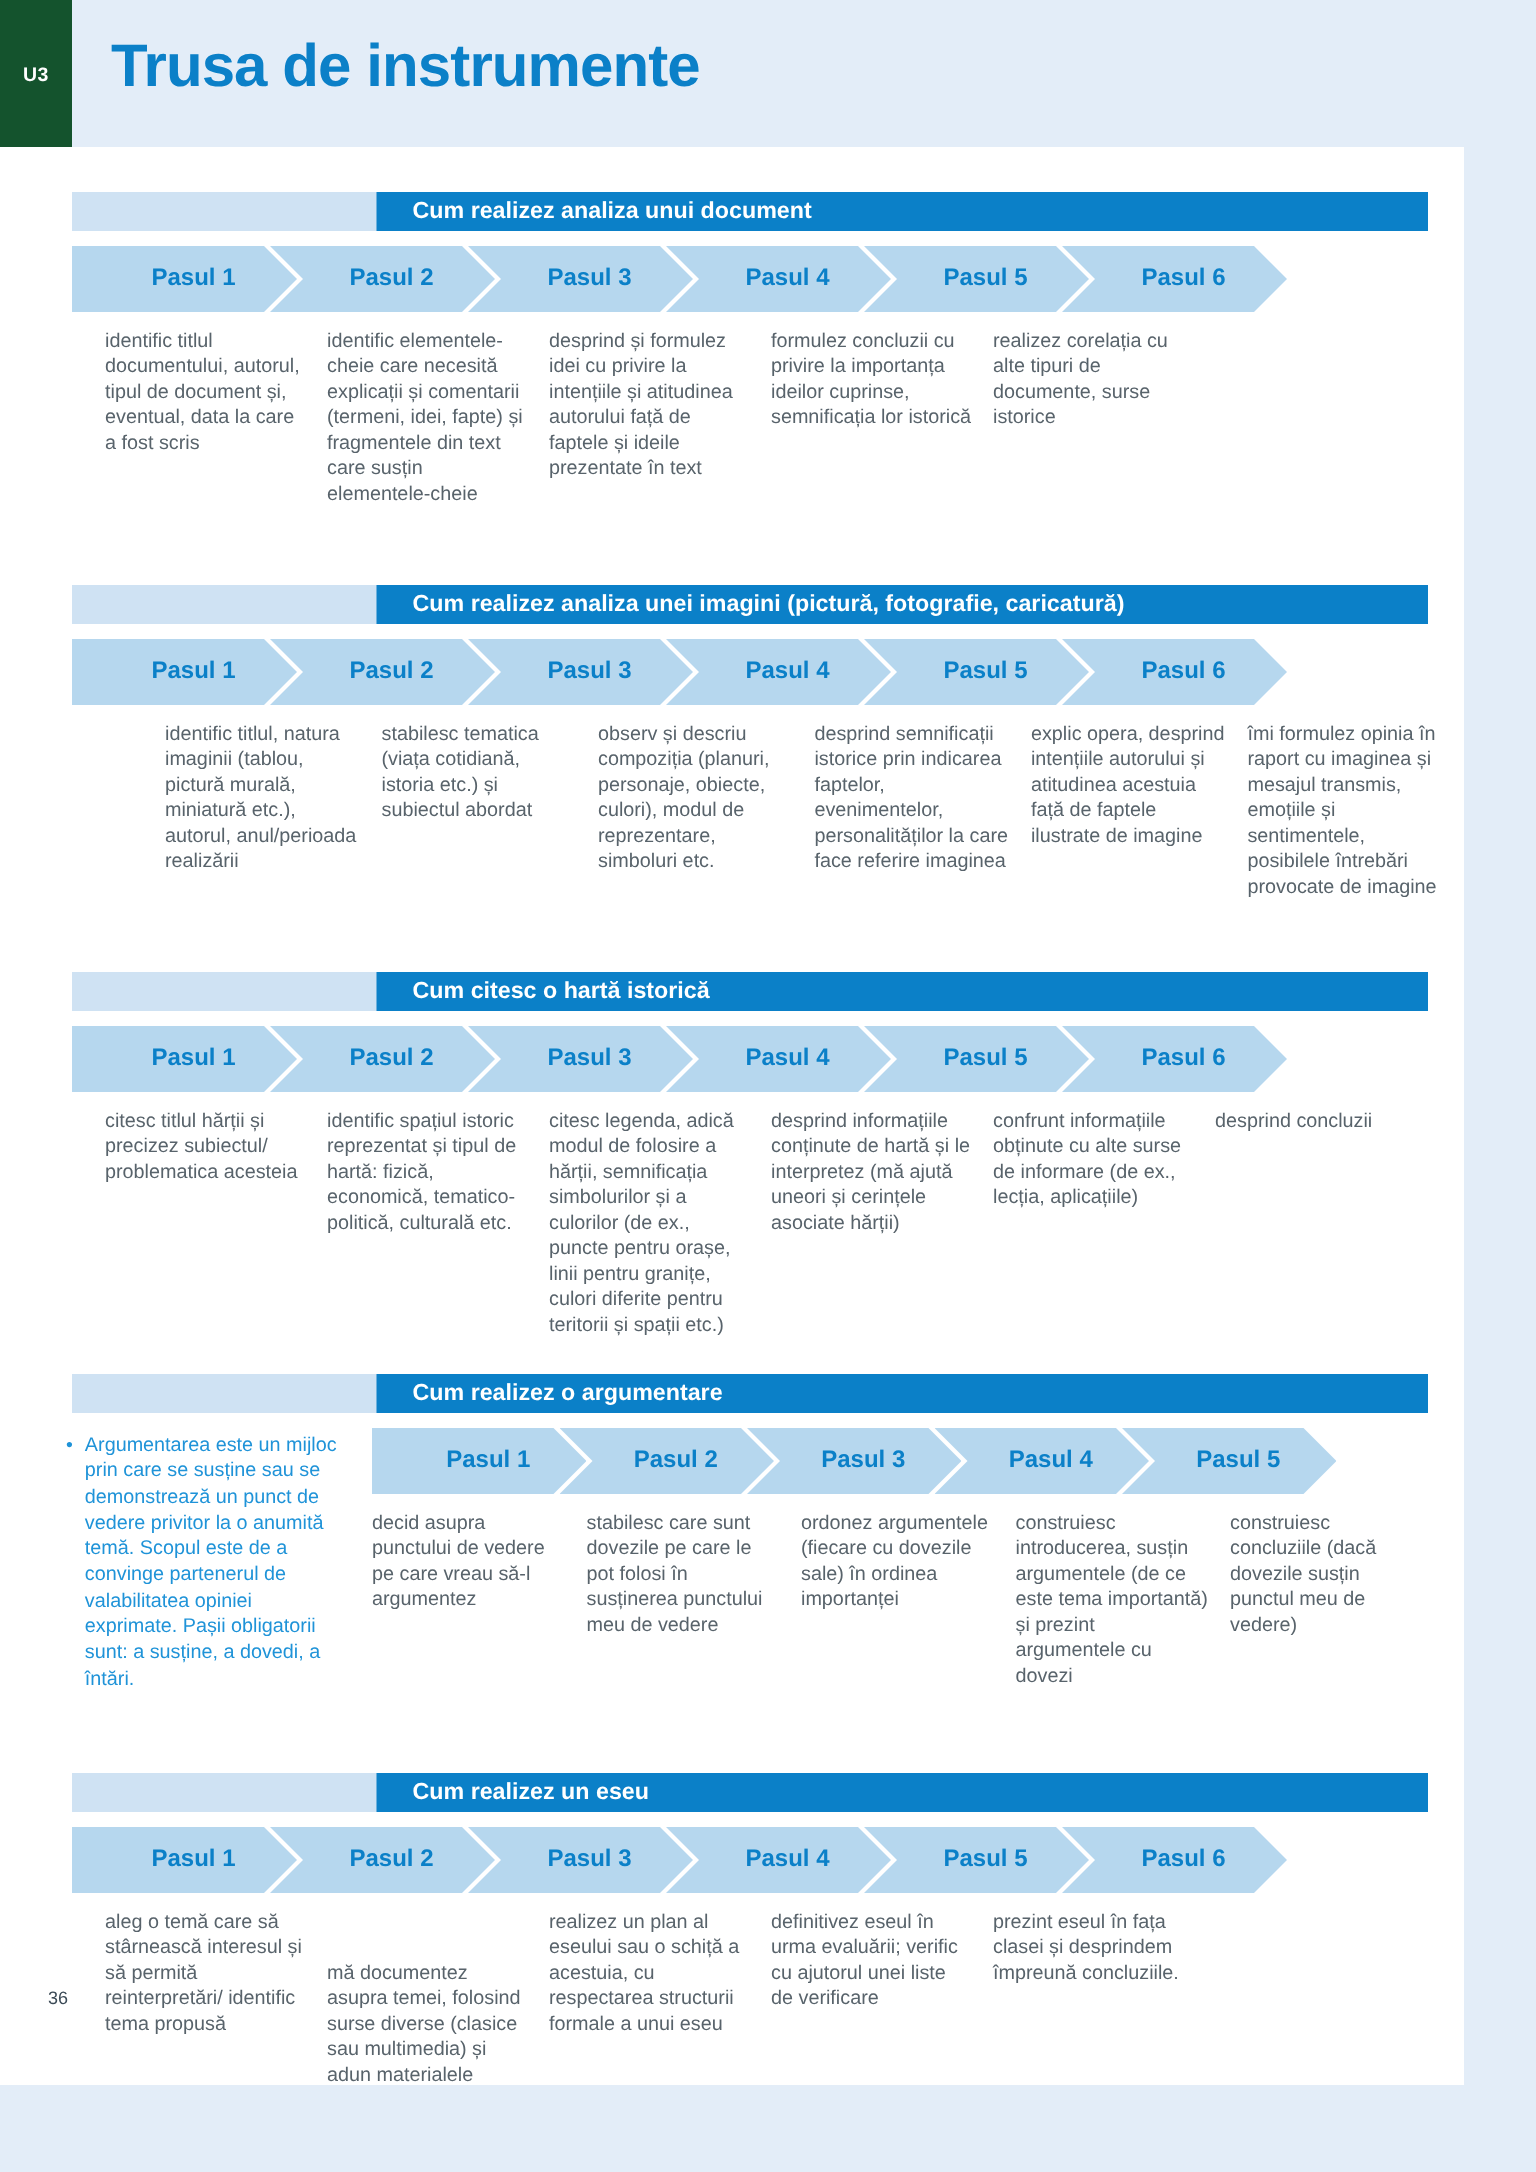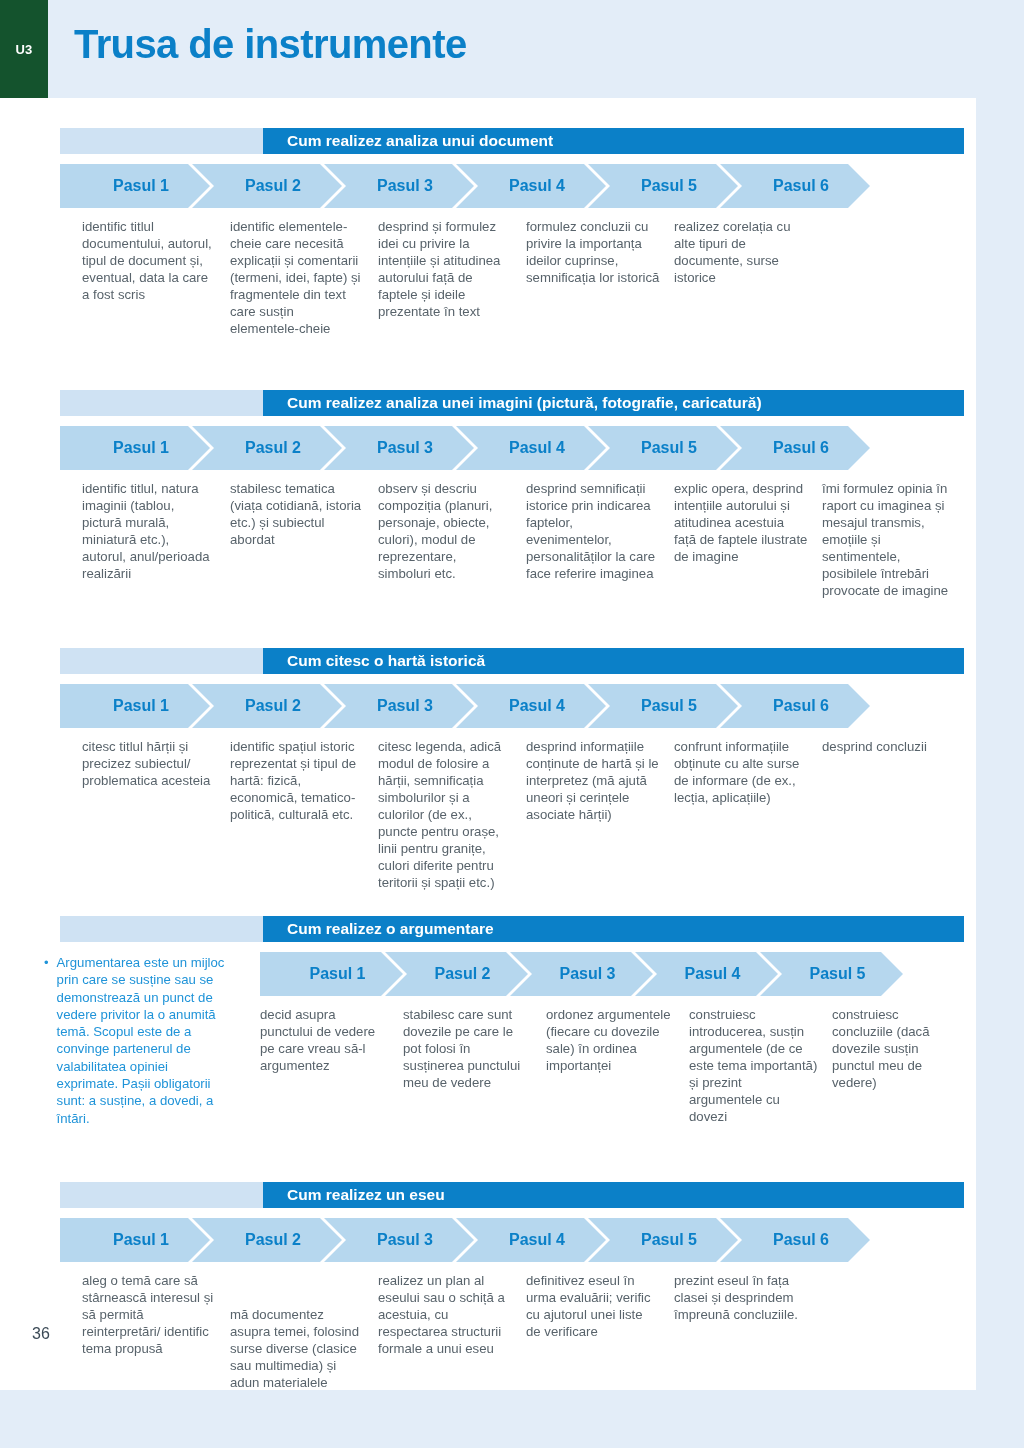--- a/index.html
+++ b/index.html
@@ -66,26 +66,26 @@
     left: 0;
     top: 1390px;
     width: 1024px;
     height: 58px;
     background: #e3edf8;
   }
   .page-number {
     position: absolute;
     left: 32px;
     top: 1325px;
-    font-size: 16px;
+    font-size: 12px;
     color: #3b4a56;
   }
 
   
-  .section { position: absolute; left: 0; width: 976px; padding-left: 12px; }
+  .section { position: absolute; left: 0; width: 976px; }
 
   
   .bar {
     position: relative;
     height: 26px;
     margin-left: 48px;
     width: 904px;
     background: #cfe2f3;
     display: flex;
   }
@@ -236,21 +236,21 @@
           <span class="chev-label" style="margin-left: 12px;">Pasul 4</span>
         </div>
         <div class="chev" style="width: 150px; margin-left: -18px;">
           <span class="chev-label" style="margin-left: 12px;">Pasul 5</span>
         </div>
         <div class="chev" style="width: 150px; margin-left: -18px;">
           <span class="chev-label" style="margin-left: 12px;">Pasul 6</span>
         </div>
       </div>
       <div class="cols" style="margin-left: 70px;">
-        <div class="col" style="width: 148px;">identific titlul, natura imaginii (tablou, pictură murală, miniatură etc.), autorul, anul/perioada realizării</div>
+        <div class="col" style="width: 148px; margin-left: 40px;">identific titlul, natura imaginii (tablou, pictură murală, miniatură etc.), autorul, anul/perioada realizării</div>
         <div class="col" style="width: 148px;">stabilesc tematica (viața cotidiană, istoria etc.) și subiectul abordat</div>
         <div class="col" style="width: 148px;">observ și descriu compoziția (planuri, personaje, obiecte, culori), modul de reprezentare, simboluri etc.</div>
         <div class="col" style="width: 148px;">desprind semnificații istorice prin indicarea faptelor, evenimentelor, personalităților la care face referire imaginea</div>
         <div class="col" style="width: 148px;">explic opera, desprind intențiile autorului și atitudinea acestuia față de faptele ilustrate de imagine</div>
         <div class="col" style="width: 148px;">îmi formulez opinia în raport cu imaginea și mesajul transmis, emoțiile și sentimentele, posibilele întrebări provocate de imagine</div>
       </div>
     </div>
     <div class="section" style="top: 648px;">
       <div class="bar">
         <div class="bar-title">

